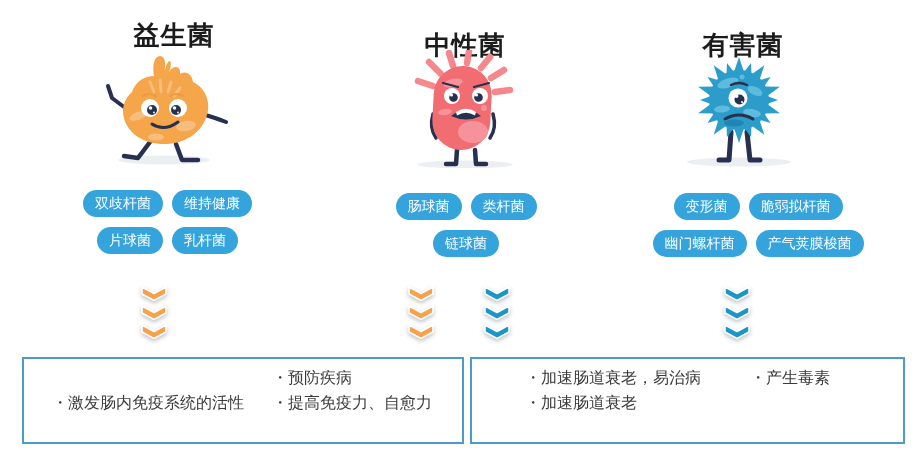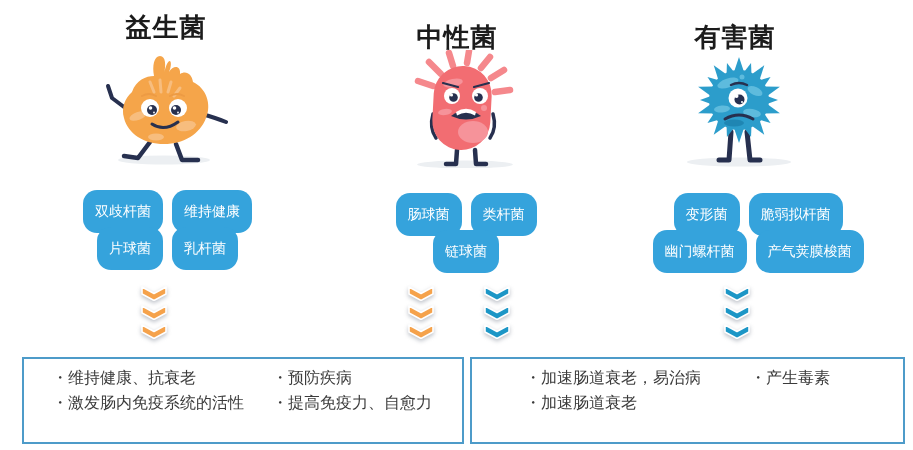--- a/index.html
+++ b/index.html
@@ -1,24 +1,24 @@
 <!DOCTYPE html>
 <html><head>
 <meta charset="utf-8">
 <style>
   html,body{margin:0;padding:0;background:#fff;font-family:"Liberation Sans","DejaVu Sans",sans-serif;}
   #canvas{position:relative;width:913px;height:450px;background:#ffffff;overflow:hidden;}
 
-  .col-title{position:absolute;margin:0;font-size:26px;font-weight:700;color:#1b1b1b;
+  .col-title{position:absolute;margin:8px;font-size:26px;font-weight:700;color:#1b1b1b;
              text-align:center;letter-spacing:1px;white-space:nowrap;}
 
   .mascot{position:absolute;}
 
   .pill-row{position:absolute;display:flex;justify-content:center;gap:9px;}
-  .pill{height:27px;line-height:27px;padding:8px 12px;border-radius:14px;background:#35A3DC;
+  .pill{height:27px;line-height:27px;padding:0 12px;border-radius:14px;background:#35A3DC;
         color:#ffffff;font-size:14px;white-space:nowrap;}
 
   .chev-stack{position:absolute;top:286px;display:flex;flex-direction:column;gap:4px;
               filter:drop-shadow(0 2px 2px rgba(110,120,135,.45));}
   .chev{display:block;}
 
   .info-box{position:absolute;top:357px;height:83px;background:#ffffff;border:2px solid #4D9BC9;}
   .box-line{position:absolute;font-size:16px;color:#3b3b3b;white-space:nowrap;}
 
   .navy{stroke:#27304F;fill:none;stroke-linecap:round;stroke-linejoin:round;}
@@ -257,21 +257,20 @@
       <svg class="chev" width="26" height="15" viewBox="0 0 26 15">
         <polygon points="1,1 13,7.5 25,1 25,8 13,14.5 1,8" fill="#1C96C6" stroke="#fff" stroke-width="1.6" stroke-linejoin="round"></polygon>
         </svg>
       <svg class="chev" width="26" height="15" viewBox="0 0 26 15">
         <polygon points="1,1 13,7.5 25,1 25,8 13,14.5 1,8" fill="#1C96C6" stroke="#fff" stroke-width="1.6" stroke-linejoin="round"></polygon>
         </svg>
     </div>
   </div>
 
   <div class="info-box" style="left:22px;width:438px">
-    <div class="box-line" style="left:28px;top:9px">・维持健康、抗衰老</div>
     <div class="box-line" style="left:28px;top:34px">・激发肠内免疫系统的活性</div>
     <div class="box-line" style="left:248px;top:34px">・提高免疫力、自愈力</div>
     <div class="box-line" style="left:248px;top:9px">・预防疾病</div>
   </div>
 
   <div class="info-box" style="left:470px;width:431px">
     <div class="box-line" style="left:53px;top:9px">・加速肠道衰老，易治病</div>
     <div class="box-line" style="left:53px;top:34px">・加速肠道衰老</div>
     <div class="box-line" style="left:278px;top:9px">・产生毒素</div>
   </div>

